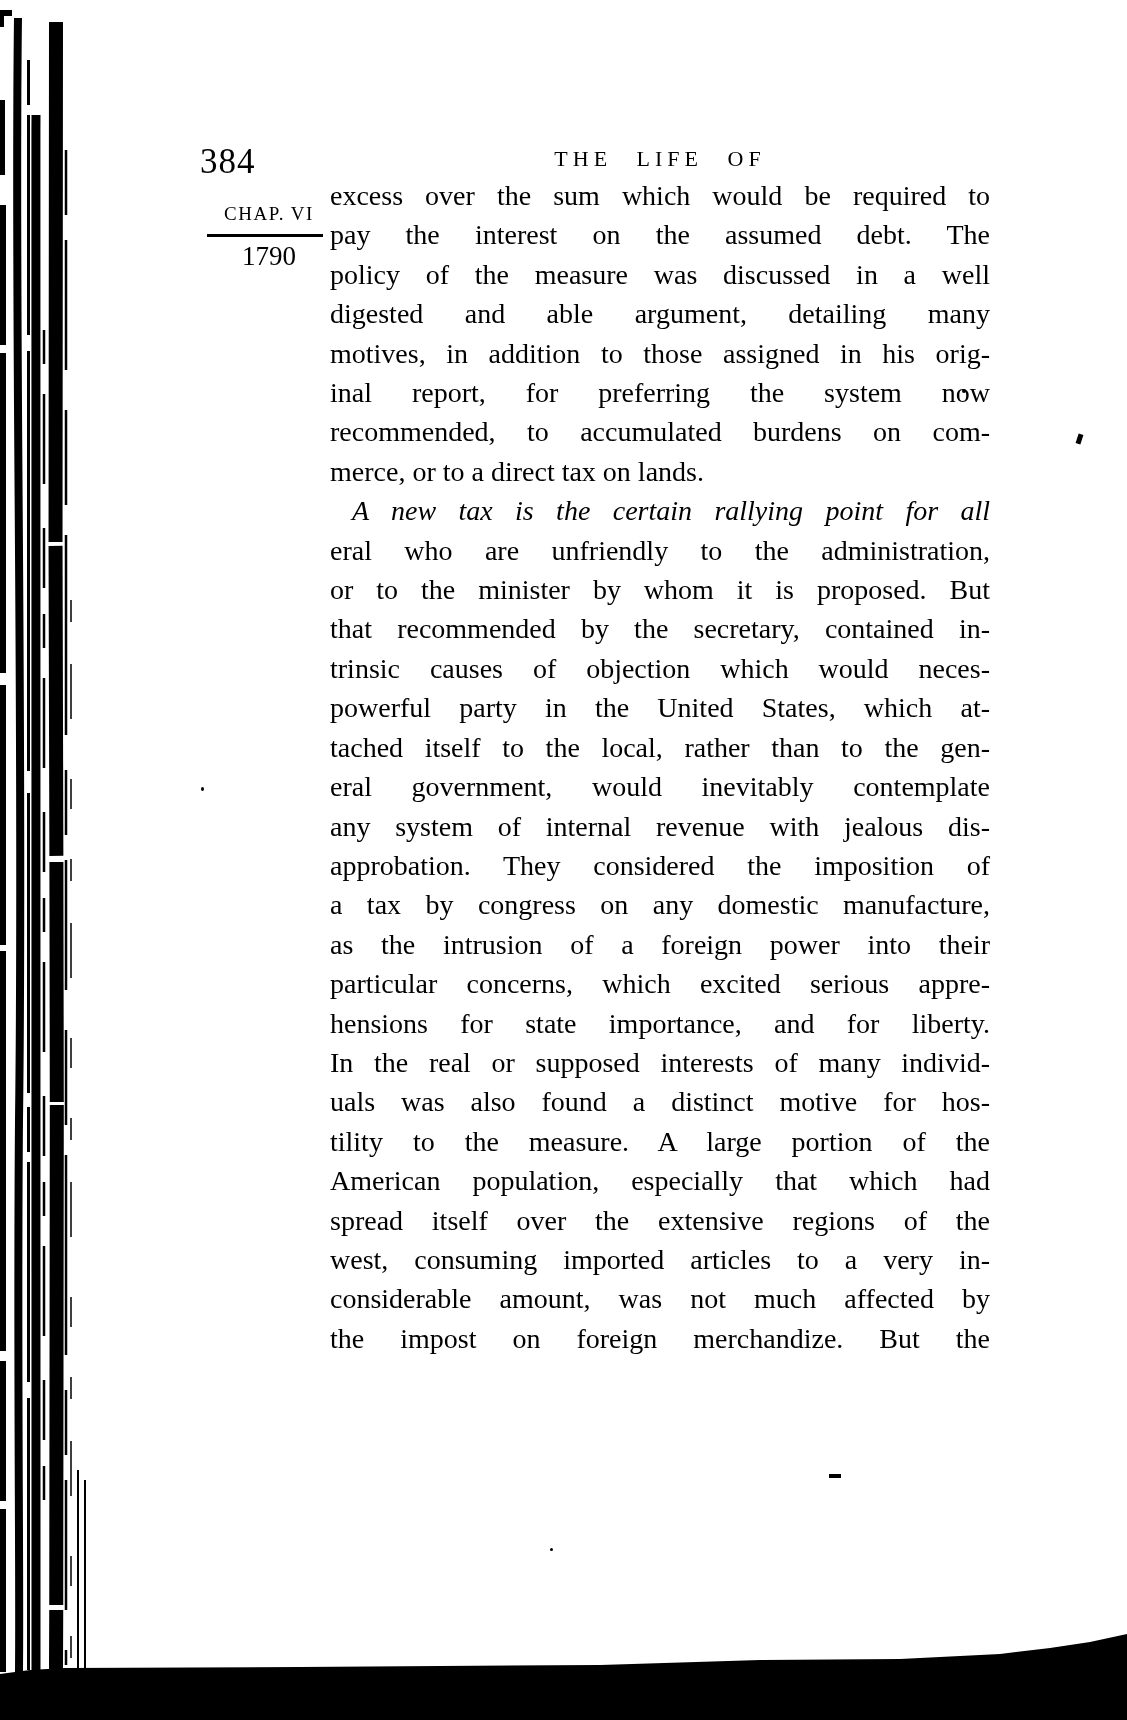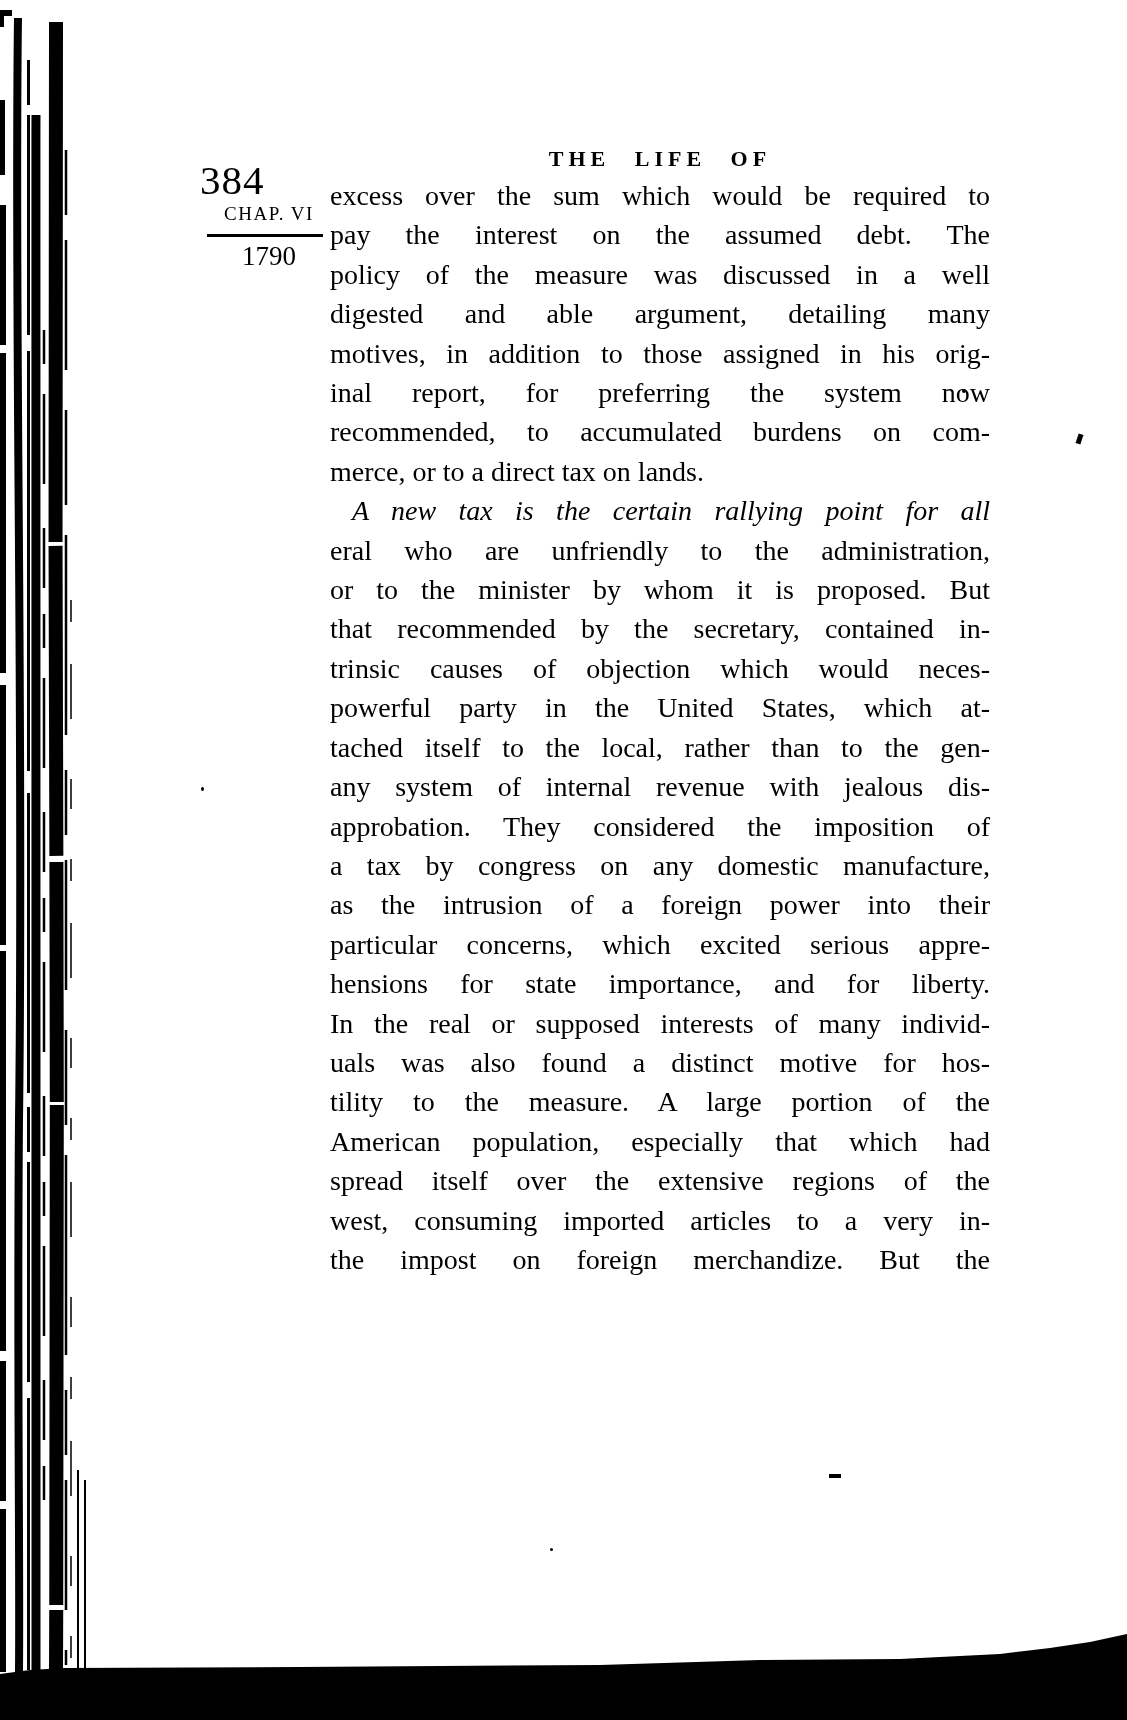--- a/index.html
+++ b/index.html
@@ -9,27 +9,27 @@
     position: relative;
     overflow: hidden;
     font-family: "Liberation Serif", "DejaVu Serif", serif;
     color: #000000;
   }
   #scan-artifacts {
     position: absolute; left: 0; top: 0; width: 1127px; height: 1720px;
     pointer-events: none;
   }
   .page-number {
-    position: absolute; left: 200px; top: 156px;
-    font-size: 41px; letter-spacing: 1px;
+    position: absolute; left: 200px; top: 142px;
+    font-size: 35px; letter-spacing: 1px;
   }
   .running-header {
     position: absolute; left: 330px; top: 146px; width: 660px;
     text-align: center; font-size: 22px;
-    letter-spacing: 5px; word-spacing: 14px; font-weight: bold;
+    letter-spacing: 5px; word-spacing: 14px; font-weight: normal;
     font-variant: small-caps; text-transform: uppercase;
   }
   .margin-chapter {
     position: absolute; left: 214px; top: 203px; width: 110px;
     font-size: 19px; letter-spacing: 1.5px; font-weight: normal;
     text-transform: uppercase; text-align: center;
   }
   .margin-rule {
     position: absolute; left: 207px; top: 234px; width: 116px; height: 3px;
     background: #000;
@@ -104,32 +104,34 @@
     <div class="line">inal report, for preferring the system now</div>
     <div class="line">recommended, to accumulated burdens on com-</div>
     <div class="line end">merce, or to a direct tax on lands.</div>
     <div class="line indent">A new tax is the certain rallying point for all</div>
     <div class="line">eral who are unfriendly to the administration,</div>
     <div class="line">or to the minister by whom it is proposed. But</div>
     <div class="line">that recommended by the secretary, contained in-</div>
     <div class="line">trinsic causes of objection which would neces-</div>
     <div class="line">powerful party in the United States, which at-</div>
     <div class="line">tached itself to the local, rather than to the gen-</div>
+    <div class="line">eral government, would inevitably contemplate</div>
     <div class="line">any system of internal revenue with jealous dis-</div>
     <div class="line">approbation. They considered the imposition of</div>
     <div class="line">a tax by congress on any domestic manufacture,</div>
     <div class="line">as the intrusion of a foreign power into their</div>
     <div class="line">particular concerns, which excited serious appre-</div>
     <div class="line">hensions for state importance, and for liberty.</div>
     <div class="line">In the real or supposed interests of many individ-</div>
     <div class="line">uals was also found a distinct motive for hos-</div>
     <div class="line">tility to the measure. A large portion of the</div>
     <div class="line">American population, especially that which had</div>
     <div class="line">spread itself over the extensive regions of the</div>
     <div class="line">west, consuming imported articles to a very in-</div>
+    <div class="line">considerable amount, was not much affected by</div>
     <div class="line">the impost on foreign merchandize. But the</div>
   </div>
 
 <div class="speck s1"></div>
 <div class="speck s2"></div>
 <div class="speck s3"></div>
 <div class="speck s4"></div>
 <div class="speck s5"></div>
 
 </body></html>

